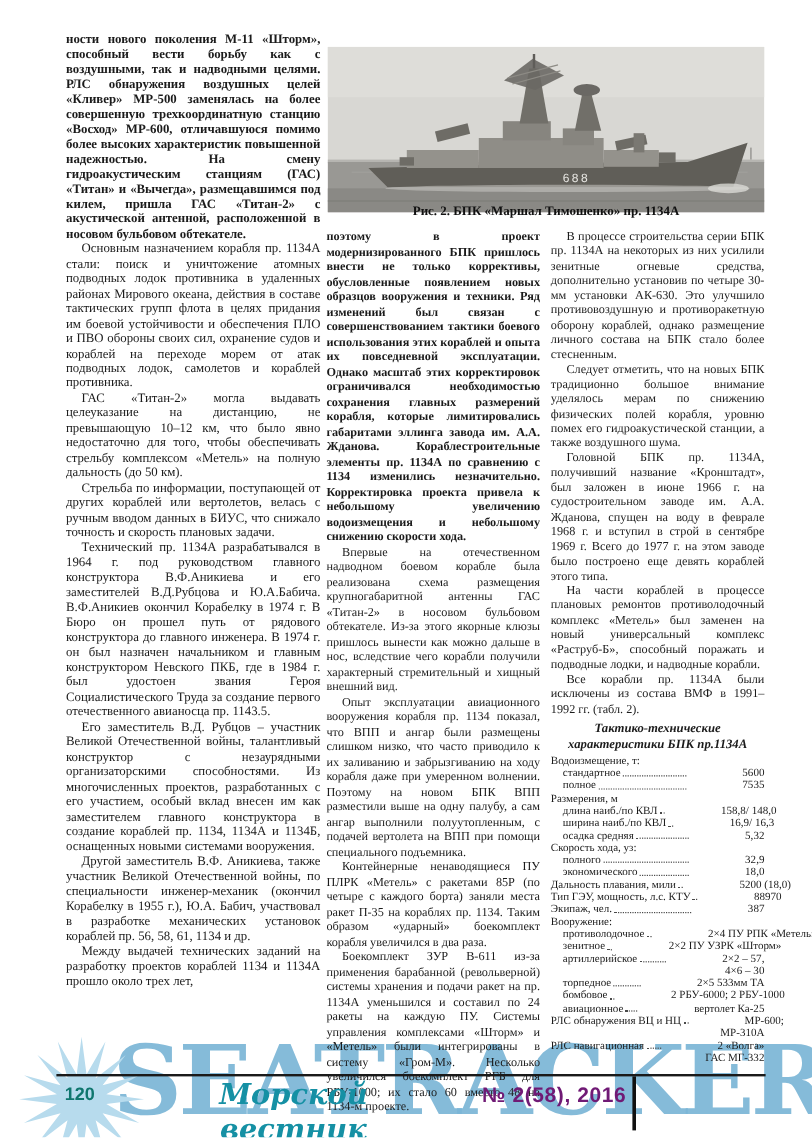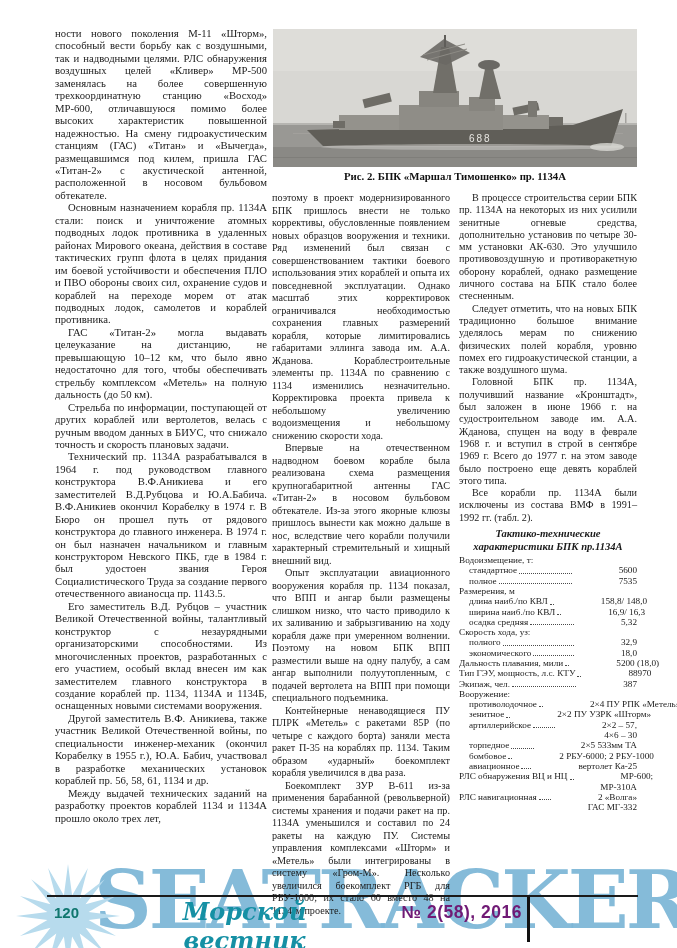--- a/index.html
+++ b/index.html
@@ -1,26 +1,26 @@
 <!DOCTYPE html>
 <html lang="ru"><head>
 <meta charset="utf-8">
 <style>
   html,body{margin:0;padding:0;background:#ffffff;}
   .page{position:relative;width:677px;height:948px;background:#ffffff;overflow:hidden;
         font-family:"Liberation Serif",serif;color:#1b1b1b;}
   
   .col{position:absolute;text-align:justify;z-index:2;}
   .col p{margin:0;text-indent:13px;}
-  .col p.noind{text-indent:0;}
+  .col p.noind{text-indent:0;font-weight:bold;}
   .col-left{left:55px;top:27px;width:212px;font-size:10.7px;line-height:12.45px;}
   .col-mid{left:272px;top:192px;width:178px;font-size:10.2px;line-height:12.5px;}
   .col-right{left:459px;top:192px;width:178px;font-size:10.2px;line-height:12.3px;}
   
-  .photo{position:absolute;left:273px;top:29px;width:288px;height:138px;z-index:2;}
+  .photo{position:absolute;left:273px;top:39px;width:288px;height:138px;z-index:2;}
   .caption{position:absolute;left:273px;top:170px;width:364px;text-align:center;
            font-weight:bold;font-size:10.8px;z-index:2;color:#111;}
   
   .ttitle{text-align:center;font-weight:bold;font-style:italic;font-size:10.6px;line-height:13px;margin-top:3px;}
   .ttable{font-size:9.2px;line-height:10.3px;margin-top:2px;text-align:left;}
   .trow .tline{display:flex;align-items:flex-end;}
   .tlabel{white-space:nowrap;}
   .trow.ind1 .tline{padding-left:10px;}
   .tdots{flex:1;min-width:4px;border-bottom:1px dotted #4a4a4a;margin:0 2px;transform:translateY(-2px);}
   .tval{white-space:nowrap;padding-left:45px;}
@@ -104,20 +104,21 @@
       <p class="para nolead">Контейнерные ненаводящиеся ПУ ПЛРК «Метель» с ракетами 85Р (по четыре с каждого борта) заняли места ракет П-35 на кораблях пр. 1134. Таким образом «ударный» боекомплект корабля увеличился в два раза.</p>
       <p class="para nolead">Боекомплект ЗУР В-611 из-за применения барабанной (револьверной) системы хранения и подачи ракет на пр. 1134А уменьшился и составил по 24 ракеты на каждую ПУ. Системы управления комплексами «Шторм» и «Метель» были интегрированы в систему «Гром-М». Несколько увеличился боекомплект РГБ для РБУ-1000; их стало 60 вместо 48 на 1134-м проекте.</p>
     </div>
 
   <div class="col col-right">
     <div>
 
     <p class="para nolead">В процессе строительства серии БПК пр. 1134А на некоторых из них усилили зенитные огневые средства, дополнительно установив по четыре 30-мм установки АК-630. Это улучшило противовоздушную и противоракетную оборону кораблей, однако размещение личного состава на БПК стало более стесненным.</p>
         <p class="para nolead">Следует отметить, что на новых БПК традиционно большое внимание уделялось мерам по снижению физических полей корабля, уровню помех его гидроакустической станции, а также воздушного шума.</p>
         <p class="para nolead">Головной БПК пр. 1134А, получивший название «Кронштадт», был заложен в июне 1966 г. на судостроительном заводе им. А.А. Жданова, спущен на воду в феврале 1968 г. и вступил в строй в сентябре 1969 г. Всего до 1977 г. на этом заводе было построено еще девять кораблей этого типа.</p>
+        <p class="para nolead">На части кораблей в процессе плановых ремонтов противолодочный комплекс «Метель» был заменен на новый универсальный комплекс «Раструб-Б», способный поражать и подводные лодки, и надводные корабли.</p>
         <p class="para nolead">Все корабли пр. 1134А были исключены из состава ВМФ в 1991–1992 гг. (табл. 2).</p>
       </div>
     <div class="ttitle">
       <div>Тактико-технические</div>
       <div>характеристики БПК пр.1134А</div>
     </div>
     <div class="ttable">
 
     <div class="trow nolead">
           <div class="tline">

